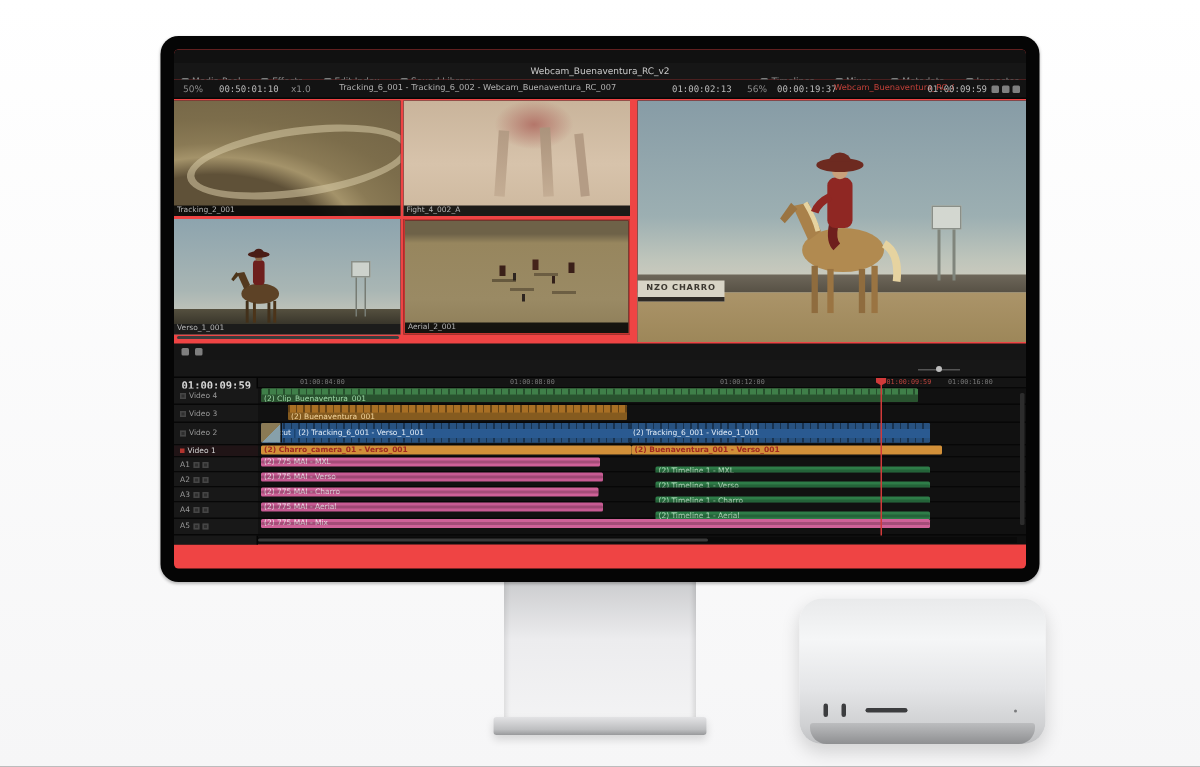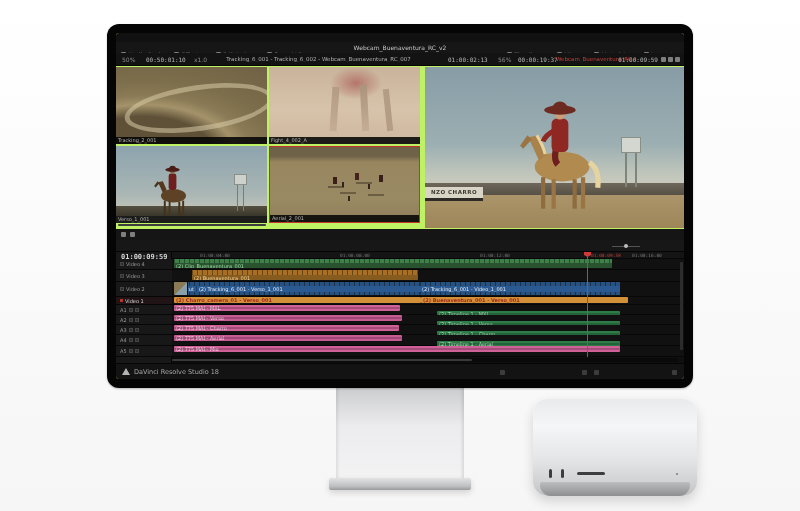--- a/index.html
+++ b/index.html
@@ -2,21 +2,21 @@
 <html><head>
 <meta charset="utf-8">
 <style>
   *{margin:0;padding:0;box-sizing:border-box}
   html,body{width:800px;height:511px}
   body{background:linear-gradient(#ffffff,#f6f6f7);font-family:"DejaVu Sans","Liberation Sans",sans-serif;position:relative;overflow:hidden}
   .abs{position:absolute}
   .mono{font-family:"DejaVu Sans Mono","Liberation Mono",monospace}
   
   .display{position:absolute;left:107px;top:24px;width:586px;height:364px;background:#050505;border-radius:12px;box-shadow:0 1px 2px rgba(0,0,0,.25);z-index:3}
-  .screen{position:absolute;left:9px;top:9px;width:568px;height:346px;background:#bef264;overflow:hidden;border-radius:3px}
+  .screen{position:absolute;left:9px;top:9px;width:568px;height:346px;background:#ef4444;overflow:hidden;border-radius:3px}
   .stand{position:absolute;left:336px;top:382px;width:128px;height:99px;background:linear-gradient(180deg,#c7c8ca,#ececee 45%,#f3f3f4);z-index:2;box-shadow:inset 2px 0 3px rgba(0,0,0,.08),inset -2px 0 3px rgba(0,0,0,.10)}
   .stand-hole{position:absolute;left:384px;top:373px;width:32px;height:32px;border-radius:50%;background:radial-gradient(circle at 50% 35%,#ffffff,#e3e3e5 60%,#c9c9cc);z-index:2;box-shadow:inset 0 -1px 2px rgba(0,0,0,.18)}
   .stand-foot{position:absolute;left:329px;top:478px;width:142px;height:12px;border-radius:2px;background:linear-gradient(180deg,#e3e3e5,#bdbec0 70%,#98999b);z-index:2;box-shadow:0 3px 6px rgba(0,0,0,.14)}
   .mac{position:absolute;left:533px;top:399px;width:164px;height:97px;border-radius:15px;background:linear-gradient(180deg,#e9eaeb,#f5f6f7 28%,#e4e5e7 62%,#cfd0d2 88%,#bfc0c2);z-index:4;box-shadow:0 5px 12px rgba(0,0,0,.15)}
   .mac-base{position:absolute;left:7px;right:7px;bottom:0;height:14px;border-radius:2px 2px 11px 11px;background:linear-gradient(180deg,#bcbdbf,#8e8f91)}
   .port{position:absolute;background:#3c3d3f;border-radius:2px}
   
   .bar{position:absolute;left:0;right:0;background:#161616}
   .titem{display:inline-flex;align-items:center;gap:2px;color:#969696;font-size:6px;line-height:11px;margin-right:9px}
   .mi{width:5px;height:5px;background:#7e7e7e;border-radius:1px;display:inline-block}
@@ -359,23 +359,15 @@
 
     <div class="abs" style="left:471px;top:0;width:1px;height:105px;background:#d13a3a;z-index:5"></div>
     <div class="abs" style="left:468px;top:0;width:7px;height:5px;background:#d13a3a;clip-path:polygon(0 0,100% 0,100% 60%,50% 100%,0 60%);z-index:5"></div>
 
     <div class="abs" style="left:56px;right:6px;top:106px;height:4px;background:#0a0a0a">
       <div class="abs" style="left:0;top:1px;width:300px;height:2px;background:#3a3a3a;border-radius:1px"></div>
     </div>
     <div class="abs" style="right:1px;top:10px;width:3px;height:88px;background:#2c2c2c;border-radius:1px"></div>
   </div>
 
-  <div class="bar" style="top:330px;height:16px;background:#131313;border-top:1px solid #050505">
-    <span class="abs" style="left:6px;top:4px;width:0;height:0;border-left:4px solid transparent;border-right:4px solid transparent;border-bottom:7px solid #b5b5b5"></span>
-    <span class="abs" style="left:18px;top:4px;font-size:6.5px;color:#a8a8a8">DaVinci Resolve Studio 18</span>
-    <span class="abs mi" style="left:384px;top:6px;background:#3c3c3c"></span>
-    <span class="abs mi" style="left:466px;top:6px;background:#3c3c3c"></span>
-    <span class="abs mi" style="left:478px;top:6px;background:#3c3c3c"></span>
-    <span class="abs mi" style="left:556px;top:6px;background:#3c3c3c"></span>
-  </div>
 
 </div>
 </div>
 
 </body></html>

